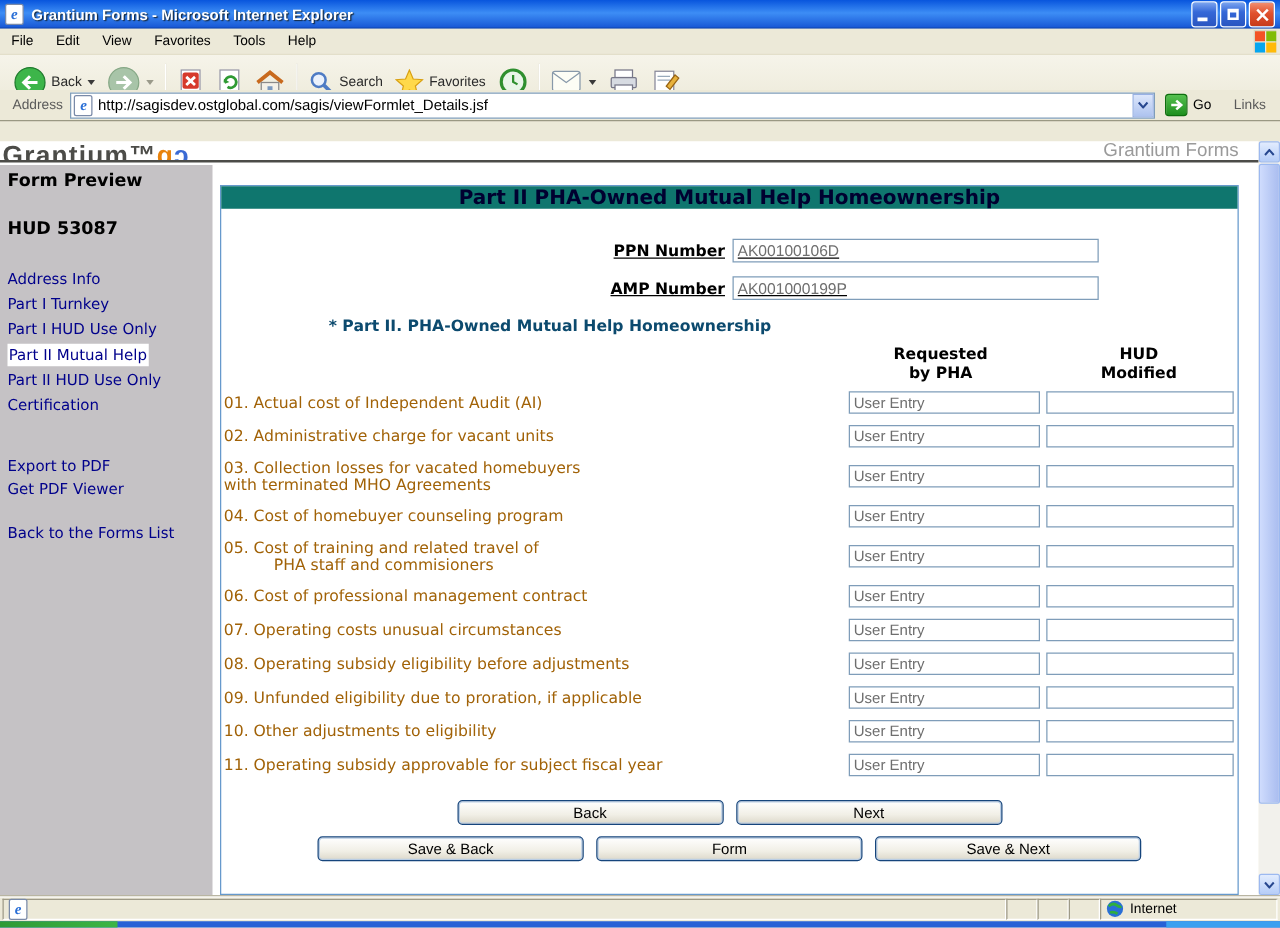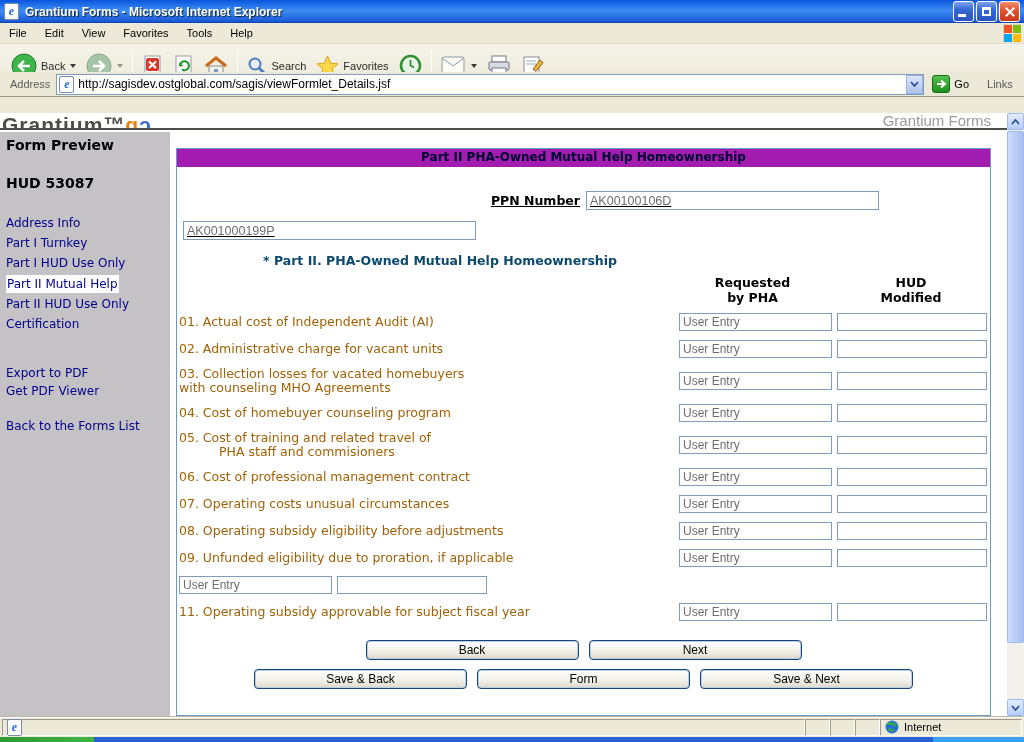--- a/index.html
+++ b/index.html
@@ -78,21 +78,21 @@
   #side-nav { margin-top:22px; }
   .side-link { font-size:12px; color:#00008b; line-height:20px; white-space:nowrap; cursor:pointer; }
   .side-link.active { background:#fff; display:inline-block; padding:0 1px; line-height:18px; margin:1px 0; }
   #side-actions { margin-top:30px; }
   #side-actions .side-link { line-height:18px; }
   #back-link { margin-top:16px; }
 
   
   #content { position:absolute; left:176px; top:35px; width:815px; height:568px;
     border:1px solid #6699cc; background:#fff; font-family:"DejaVu Sans",sans-serif; }
-  #band { height:18px; background:#a21caf; text-align:center; font-size:12px; font-weight:bold;
+  #band { height:18px; background:#0f766e; text-align:center; font-size:16px; font-weight:bold;
     color:#000030; line-height:17px; }
   .idrow { display:flex; align-items:center; margin-top:11px;text-decoration:underline; }
   .idrow.first { margin-top:24px; }
   .idlabel { width:403px; text-align:right; font-size:12.5px; font-weight:bold; color:#000; }
   .idinput { width:293px; height:19px; margin-left:6px; border:1px solid #7f9db9;
     font:12.5px "Liberation Sans",sans-serif; color:#6e6e6e; padding:0 3px; }
   #subtitle { margin:13px 0 0 86px; font-size:12.5px; font-weight:bold; color:#0c4a6e; }
   #colheads { display:flex; margin-top:7px; padding-right:3px; }
   #colheads .spacer { flex:1; }
   .colhead { width:155px; text-align:center; white-space:pre-line; font-size:12.5px;
@@ -305,20 +305,21 @@
   </div>
 
   <div id="content">
     <div id="band">Part II PHA-Owned Mutual Help Homeownership</div>
 
     <div class="idrow first">
       <span class="idlabel">PPN Number</span>
       <input class="idinput" value="AK00100106D" style="">
     </div>
     <div class="idrow">
+      <span class="idlabel">AMP Number</span>
       <input class="idinput" value="AK001000199P" style="">
     </div>
 
     <div id="subtitle">* Part II. PHA-Owned Mutual Help Homeownership</div>
 
     <div id="colheads">
       <div class="spacer"></div>
       <div class="colhead">Requested
 by PHA</div>
       <div class="colhead c2">HUD
@@ -336,21 +337,21 @@
       <div class="frow">
         <div class="flabel">
             <span class="l1">02. Administrative charge for vacant units</span>
           </div>
         <input class="fin" value="User Entry" style="">
           <input class="fin fin2" style="">
       </div>
       <div class="frow">
         <div class="flabel">
             <span class="l1">03. Collection losses for vacated homebuyers</span>
-            <span class="l2">with counseling MHO Agreements</span>
+            <span class="l2">with terminated MHO Agreements</span>
           </div>
         <input class="fin" value="User Entry" style="">
           <input class="fin fin2" style="">
       </div>
       <div class="frow">
         <div class="flabel">
             <span class="l1">04. Cost of homebuyer counseling program</span>
           </div>
         <input class="fin" value="User Entry" style="">
           <input class="fin fin2" style="">
@@ -385,20 +386,23 @@
           <input class="fin fin2" style="">
       </div>
       <div class="frow">
         <div class="flabel">
             <span class="l1">09. Unfunded eligibility due to proration, if applicable</span>
           </div>
         <input class="fin" value="User Entry" style="">
           <input class="fin fin2" style="">
       </div>
       <div class="frow">
+        <div class="flabel">
+            <span class="l1">10. Other adjustments to eligibility</span>
+          </div>
         <input class="fin" value="User Entry" style="">
           <input class="fin fin2" style="">
       </div>
       <div class="frow">
         <div class="flabel">
             <span class="l1">11. Operating subsidy approvable for subject fiscal year</span>
           </div>
         <input class="fin" value="User Entry" style="">
           <input class="fin fin2" style="">
       </div>

